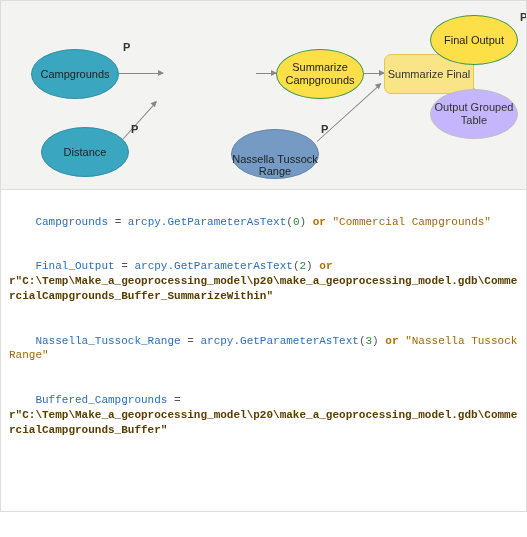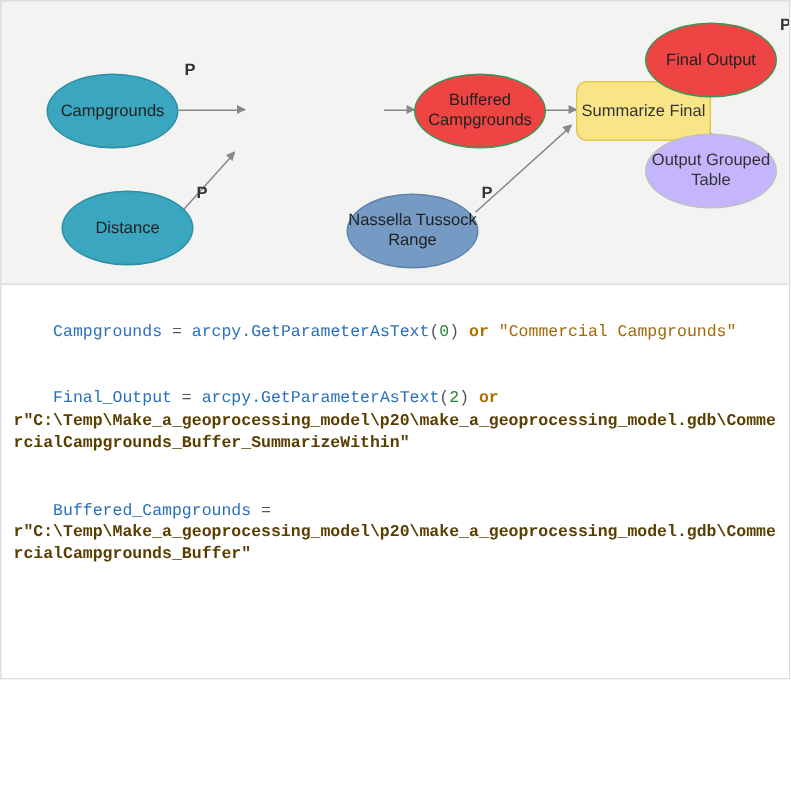--- a/index.html
+++ b/index.html
@@ -31,22 +31,22 @@
     height: 50px;
   }
   
   .rrect {
     border-radius: 7px;
     width: 90px;
     height: 40px;
   }
   
   .teal   { background: #3aa6bf; border: 1px solid #2d8fa5; color: #222; }
-  .slate  { background: #759bc4; border: 1px solid #5f83a9; color: #222; }
-  .green  { background: #ef4444; border: 1px solid #3c9552; color: #222; }
+  .slate  { background: #759bc4; border: 1px solid #5f83a9; color: #222; align-items: flex-end; }
+  .green  { background: #fde047; border: 1px solid #3c9552; color: #222; }
   .gray   { background: #c4b5fd; border: 1px solid #bfbfbf; color: #333; }
   .yellow { background: #f9e587; border: 1px solid #e2c850; color: #333; }
   
   .p-label {
     position: absolute;
     font-size: 11px;
     font-weight: 600;
     color: #333;
   }
   
@@ -104,21 +104,21 @@
   </div>
   <span class="p-label" style="left:122px; top:40px;">P</span>
 
   <div class="node ellipse teal" style="left:40px; top:126px;">
     <span>Distance</span>
   </div>
   <span class="p-label" style="left:130px; top:122px;">P</span>
 
 
   <div class="node ellipse green" style="left:275px; top:48px;">
-    <span>Buffered Campgrounds</span>
+    <span>Summarize Campgrounds</span>
   </div>
 
   <div class="node ellipse slate" style="left:230px; top:128px;">
     <span>Nassella Tussock Range</span>
   </div>
   <span class="p-label" style="left:320px; top:122px;">P</span>
 
   <div class="node rrect yellow" style="left:383px; top:53px;">
     <span>Summarize Final</span>
   </div>
@@ -138,20 +138,23 @@
 
   <div>
     <span class="c-name">Campgrounds</span><span class="c-op"> = </span><span class="c-fn">arcpy.GetParameterAsText</span><span class="c-op">(</span><span class="c-num">0</span><span class="c-op">) </span><span class="c-kw">or</span><span> </span><span class="c-str">"Commercial Campgrounds"</span>
   </div>
 
 
   <div>
     <span class="c-name">Final_Output</span><span class="c-op"> = </span><span class="c-fn">arcpy.GetParameterAsText</span><span class="c-op">(</span><span class="c-num">2</span><span class="c-op">) </span><span class="c-kw">or</span><span> </span><span class="c-rawstr">r"C:\Temp\Make_a_geoprocessing_model\p20\make_a_geoprocessing_model.gdb\CommercialCampgrounds_Buffer_SummarizeWithin"</span>
   </div>
 
+  <div>
+    <span class="c-name">Nassella_Tussock_Range</span><span class="c-op"> = </span><span class="c-fn">arcpy.GetParameterAsText</span><span class="c-op">(</span><span class="c-num">3</span><span class="c-op">) </span><span class="c-kw">or</span><span> </span><span class="c-str">"Nassella Tussock Range"</span>
+  </div>
 
 
   <div>
     <span class="c-name">Buffered_Campgrounds</span><span class="c-op"> = </span><span class="c-rawstr">r"C:\Temp\Make_a_geoprocessing_model\p20\make_a_geoprocessing_model.gdb\CommercialCampgrounds_Buffer"</span>
   </div>
 
   <div>
     
   </div>
 

